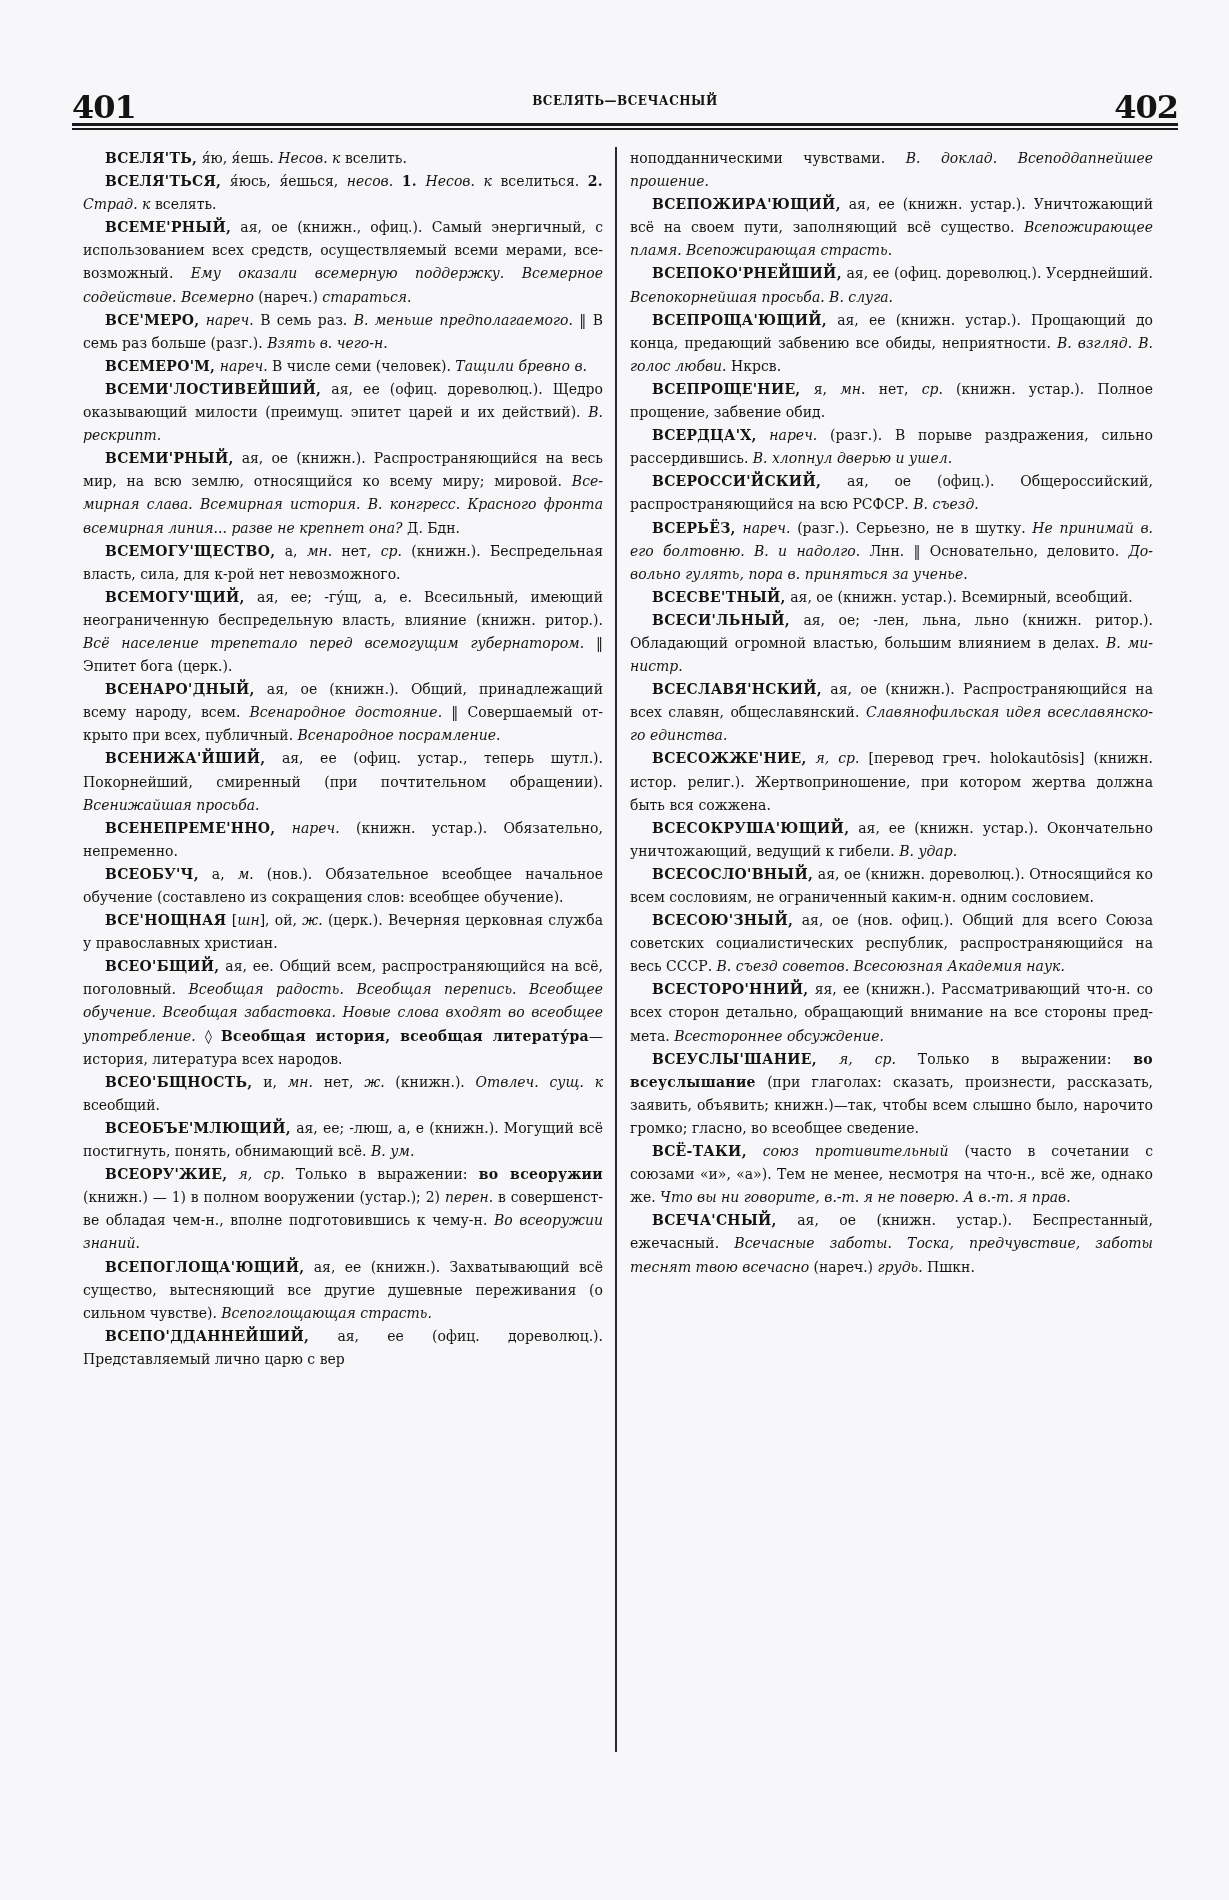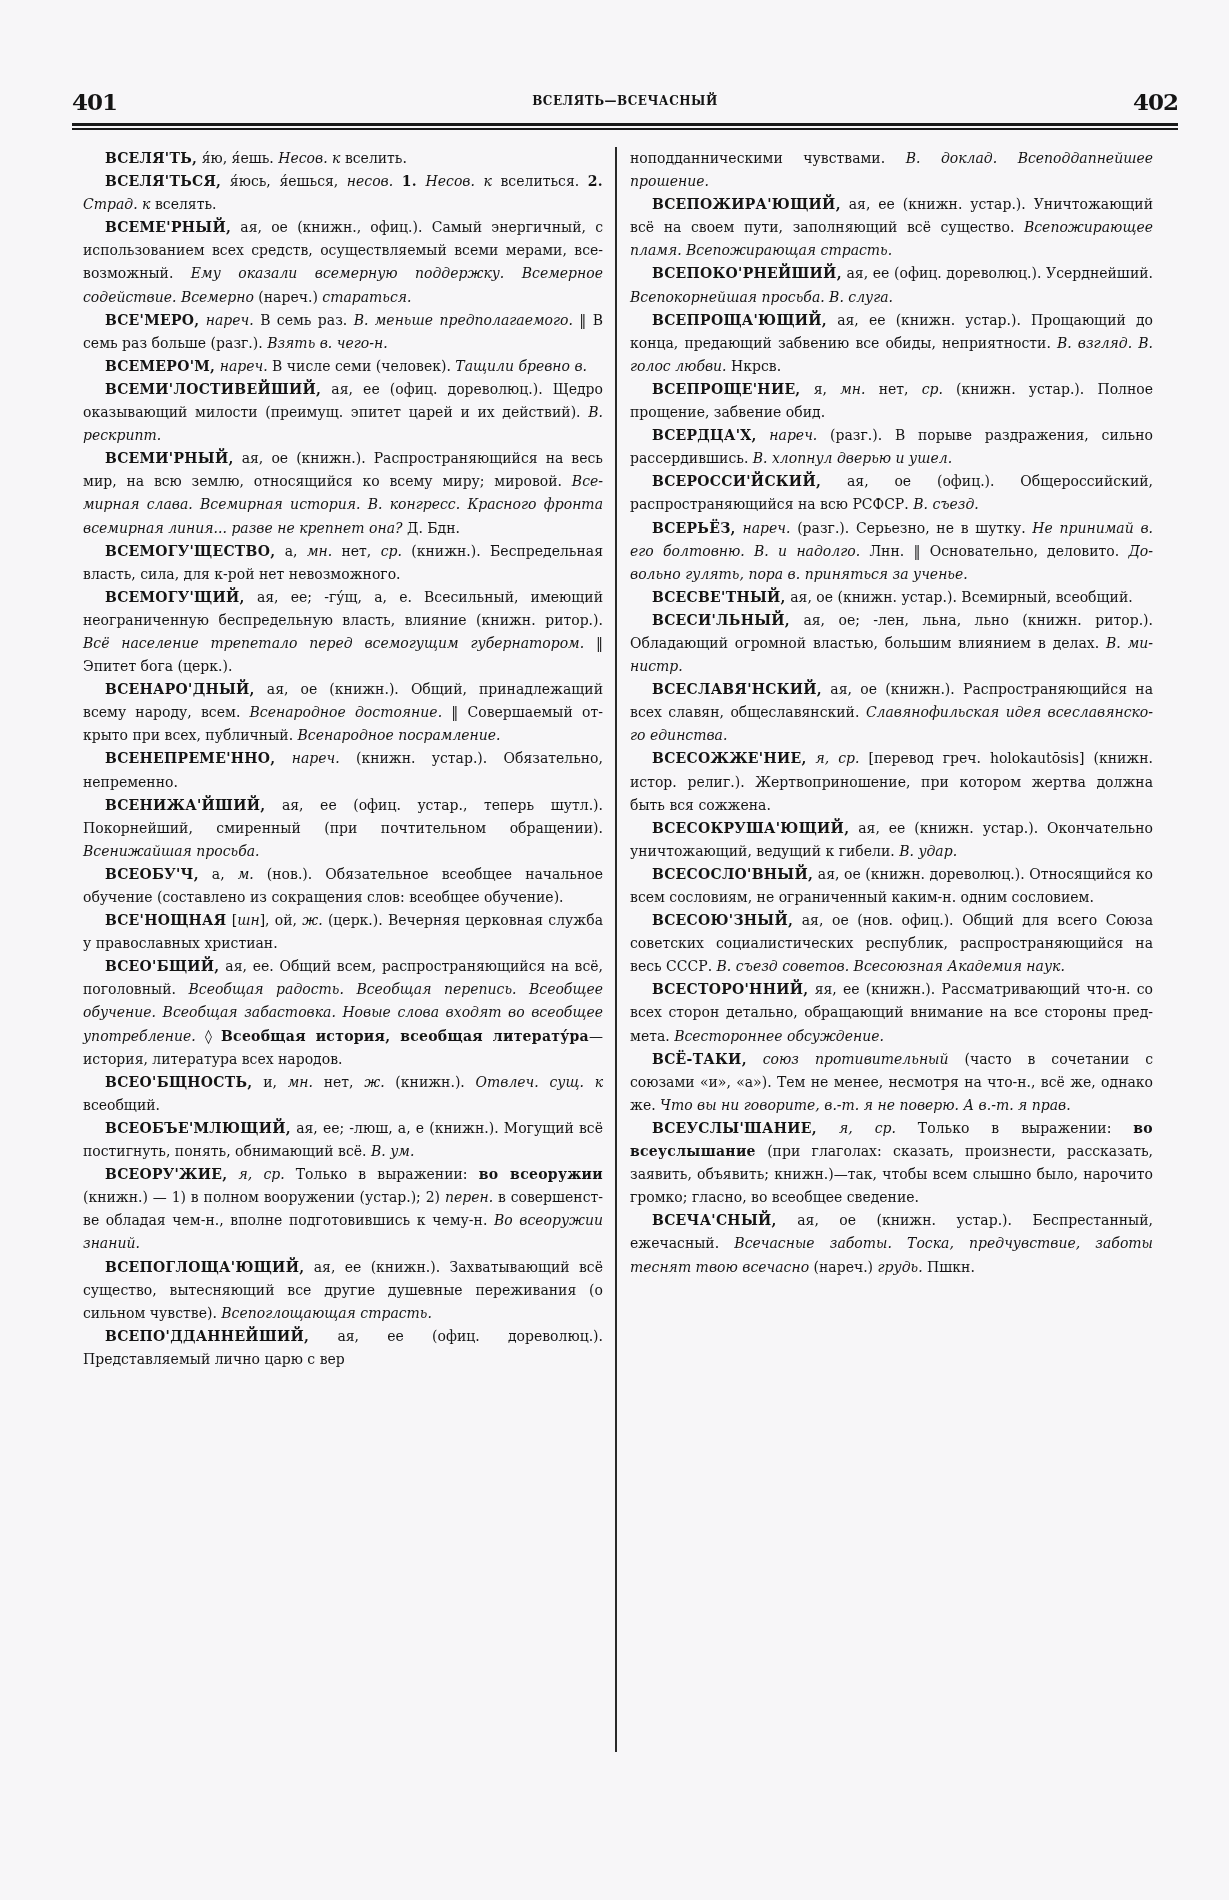--- a/index.html
+++ b/index.html
@@ -1,18 +1,18 @@
 <!DOCTYPE html>
 <html><head>
 <meta charset="utf-8">
 <style>
   html,body{margin:0;padding:0;background:#f7f6f8;}
   body{width:1229px;height:1900px;position:relative;overflow:hidden;font-family:"DejaVu Serif","Liberation Serif",serif;color:#141414;}
   .header{position:absolute;left:72px;top:88px;width:1106px;height:30px;}
-  .pn{position:absolute;top:0;font-weight:bold;font-size:23px;font-family:"DejaVu Serif",serif;letter-spacing:-1px;}
+  .pn{position:absolute;top:0;font-weight:bold;font-size:32px;font-family:"DejaVu Serif",serif;letter-spacing:-1px;}
   .pn.left{left:0;}
   .pn.right{right:0;}
   .running{position:absolute;left:0;right:0;top:6px;text-align:center;font-weight:bold;font-size:12px;font-family:"DejaVu Serif",serif;letter-spacing:0.5px;}
   .rule{position:absolute;left:72px;width:1106px;background:#1a1a1a;}
   .rule.r1{top:123px;height:3px;}
   .rule.r2{top:128px;height:2px;}
   .col{position:absolute;top:147px;font-size:14px;line-height:23.1px;text-align:justify;}
   .col.left{left:83px;width:520px;}
   .col.right{left:630px;width:523px;}
   .divider{position:absolute;left:615px;top:147px;width:2px;height:1605px;background:#2a2a2a;}
@@ -37,22 +37,22 @@
     <p class="entry"><span class="b">ВСЕЛЯ'ТЬ,</span><span class="r"> я́ю, я́ешь. </span><span class="i">Несов.</span><span class="r"> </span><span class="i">к</span><span class="r"> вселить.</span></p>
     <p class="entry"><span class="b">ВСЕЛЯ'ТЬСЯ,</span><span class="r"> я́юсь, я́ешься, </span><span class="i">несов.</span><span class="r"> </span><span class="b">1.</span><span class="r"> </span><span class="i">Несов.</span><span class="r"> </span><span class="i">к</span><span class="r"> вселиться. </span><span class="b">2.</span><span class="r"> </span><span class="i">Страд.</span><span class="r"> </span><span class="i">к</span><span class="r"> вселять.</span></p>
     <p class="entry"><span class="b">ВСЕМЕ'РНЫЙ,</span><span class="r"> ая, ое (книжн., офиц.). Самый энергичный, с использованием всех средств, осуществляемый всеми мерами, все­возможный. </span><span class="i">Ему оказали всемерную поддерж­ку. Всемерное содействие. Всемерно</span><span class="r"> (нареч.) </span><span class="i">стараться.</span></p>
     <p class="entry"><span class="b">ВСЕ'МЕРО,</span><span class="r"> </span><span class="i">нареч.</span><span class="r"> В семь раз. </span><span class="i">В. меньше предполагаемого.</span><span class="r"> ‖ В семь раз больше (разг.). </span><span class="i">Взять в. чего-н.</span></p>
     <p class="entry"><span class="b">ВСЕМЕРО'М,</span><span class="r"> </span><span class="i">нареч.</span><span class="r"> В числе семи (чело­век). </span><span class="i">Тащили бревно в.</span></p>
     <p class="entry"><span class="b">ВСЕМИ'ЛОСТИВЕЙШИЙ,</span><span class="r"> ая, ее (офиц. дореволюц.). Щедро оказывающий милости (преимущ. эпитет царей и их действий). </span><span class="i">В. рескрипт.</span></p>
     <p class="entry"><span class="b">ВСЕМИ'РНЫЙ,</span><span class="r"> ая, ое (книжн.). Распро­страняющийся на весь мир, на всю землю, относящийся ко всему миру; мировой. </span><span class="i">Все­мирная слава. Всемирная история. В. кон­гресс. Красного фронта всемирная линия... разве не крепнет она?</span><span class="r"> Д. Бдн.</span></p>
     <p class="entry"><span class="b">ВСЕМОГУ'ЩЕСТВО,</span><span class="r"> а, </span><span class="i">мн.</span><span class="r"> нет, </span><span class="i">ср.</span><span class="r"> (книжн.). Беспредельная власть, сила, для к-рой нет невозможного.</span></p>
     <p class="entry"><span class="b">ВСЕМОГУ'ЩИЙ,</span><span class="r"> ая, ее; -гу́щ, а, е. Все­сильный, имеющий неограниченную беспре­дельную власть, влияние (книжн. ритор.). </span><span class="i">Всё население трепетало перед всемогущим губернатором.</span><span class="r"> ‖ Эпитет бога (церк.).</span></p>
     <p class="entry"><span class="b">ВСЕНАРО'ДНЫЙ,</span><span class="r"> ая, ое (книжн.). Об­щий, принадлежащий всему народу, всем. </span><span class="i">Всенародное достояние.</span><span class="r"> ‖ Совершаемый от­крыто при всех, публичный. </span><span class="i">Всенародное по­срамление.</span></p>
+    <p class="entry"><span class="b">ВСЕНИЖА'ЙШИЙ,</span><span class="r"> ая, ее (офиц. устар., теперь шутл.). Покорнейший, смиренный (при почтительном обращении). </span><span class="i">Всенижайшая просьба.</span></p>
     <p class="entry"><span class="b">ВСЕНЕПРЕМЕ'ННО,</span><span class="r"> </span><span class="i">нареч.</span><span class="r"> (книжн. ус­тар.). Обязательно, непременно.</span></p>
-    <p class="entry"><span class="b">ВСЕНИЖА'ЙШИЙ,</span><span class="r"> ая, ее (офиц. устар., теперь шутл.). Покорнейший, смиренный (при почтительном обращении). </span><span class="i">Всенижайшая просьба.</span></p>
     <p class="entry"><span class="b">ВСЕОБУ'Ч,</span><span class="r"> а, </span><span class="i">м.</span><span class="r"> (нов.). Обязательное все­общее начальное обучение (составлено из сок­ращения слов: всеобщее обучение).</span></p>
     <p class="entry"><span class="b">ВСЕ'НОЩНАЯ</span><span class="r"> [</span><span class="i">шн</span><span class="r">], ой, </span><span class="i">ж.</span><span class="r"> (церк.). Ве­черняя церковная служба у православных христиан.</span></p>
     <p class="entry"><span class="b">ВСЕО'БЩИЙ,</span><span class="r"> ая, ее. Общий всем, рас­пространяющийся на всё, поголовный. </span><span class="i">Все­общая радость. Всеобщая перепись. Всеобщее обучение. Всеобщая забастовка. Новые слова входят во всеобщее употребление.</span><span class="r"> ◊ </span><span class="b">Всеобщая история, всеобщая литерату́ра</span><span class="r">—история, ли­тература всех народов.</span></p>
     <p class="entry"><span class="b">ВСЕО'БЩНОСТЬ,</span><span class="r"> и, </span><span class="i">мн.</span><span class="r"> нет, </span><span class="i">ж.</span><span class="r"> (книжн.). </span><span class="i">Отвлеч. сущ. к</span><span class="r"> всеобщий.</span></p>
     <p class="entry"><span class="b">ВСЕОБЪЕ'МЛЮЩИЙ,</span><span class="r"> ая, ее; -люш, а, е (книжн.). Могущий всё постигнуть, понять, обнимающий всё. </span><span class="i">В. ум.</span></p>
     <p class="entry"><span class="b">ВСЕОРУ'ЖИЕ,</span><span class="r"> </span><span class="i">я, ср.</span><span class="r"> Только в выраже­нии: </span><span class="b">во всеоружии</span><span class="r"> (книжн.) — 1) в полном вооружении (устар.); 2) </span><span class="i">перен.</span><span class="r"> в совершенст­ве обладая чем-н., вполне подготовившись к чему-н. </span><span class="i">Во всеоружии знаний.</span></p>
     <p class="entry"><span class="b">ВСЕПОГЛОЩА'ЮЩИЙ,</span><span class="r"> ая, ее (книжн.). Захватывающий всё существо, вытесняющий все другие душевные переживания (о сильном чувстве). </span><span class="i">Всепоглощающая страсть.</span></p>
     <p class="entry"><span class="b">ВСЕПО'ДДАННЕЙШИЙ,</span><span class="r"> ая, ее (офиц. до­революц.). Представляемый лично царю с вер­</span></p>
   </div>
 <div class="divider"></div>
@@ -66,16 +66,16 @@
     <p class="entry"><span class="b">ВСЕРОССИ'ЙСКИЙ,</span><span class="r"> ая, ое (офиц.). Обще­российский, распространяющийся на всю РСФСР. </span><span class="i">В. съезд.</span></p>
     <p class="entry"><span class="b">ВСЕРЬЁЗ,</span><span class="r"> </span><span class="i">нареч.</span><span class="r"> (разг.). Серьезно, не в шутку. </span><span class="i">Не принимай в. его болтовню. В. и надолго.</span><span class="r"> Лнн. ‖ Основательно, деловито. </span><span class="i">До­вольно гулять, пора в. приняться за ученье.</span></p>
     <p class="entry"><span class="b">ВСЕСВЕ'ТНЫЙ,</span><span class="r"> ая, ое (книжн. устар.). Всемирный, всеобщий.</span></p>
     <p class="entry"><span class="b">ВСЕСИ'ЛЬНЫЙ,</span><span class="r"> ая, ое; -лен, льна, льно (книжн. ритор.). Обладающий огромной властью, большим влиянием в делах. </span><span class="i">В. ми­нистр.</span></p>
     <p class="entry"><span class="b">ВСЕСЛАВЯ'НСКИЙ,</span><span class="r"> ая, ое (книжн.). Рас­пространяющийся на всех славян, общесла­вянский. </span><span class="i">Славянофильская идея всеславянско­го единства.</span></p>
     <p class="entry"><span class="b">ВСЕСОЖЖЕ'НИЕ,</span><span class="r"> </span><span class="i">я, ср.</span><span class="r"> [перевод греч. holokautōsis] (книжн. истор. религ.). Жерт­воприношение, при котором жертва должна быть вся сожжена.</span></p>
     <p class="entry"><span class="b">ВСЕСОКРУША'ЮЩИЙ,</span><span class="r"> ая, ее (книжн. устар.). Окончательно уничтожающий, веду­щий к гибели. </span><span class="i">В. удар.</span></p>
     <p class="entry"><span class="b">ВСЕСОСЛО'ВНЫЙ,</span><span class="r"> ая, ое (книжн. доре­волюц.). Относящийся ко всем сословиям, не ограниченный каким-н. одним сословием.</span></p>
     <p class="entry"><span class="b">ВСЕСОЮ'ЗНЫЙ,</span><span class="r"> ая, ое (нов. офиц.). Об­щий для всего Союза советских социалисти­ческих республик, распространяющийся на весь СССР. </span><span class="i">В. съезд советов. Всесоюзная Ака­демия наук.</span></p>
     <p class="entry"><span class="b">ВСЕСТОРО'ННИЙ,</span><span class="r"> яя, ее (книжн.). Рас­сматривающий что-н. со всех сторон детально, обращающий внимание на все стороны пред­мета. </span><span class="i">Всестороннее обсуждение.</span></p>
+    <p class="entry"><span class="b">ВСЕУСЛЫ'ШАНИЕ,</span><span class="r"> </span><span class="i">я, ср.</span><span class="r"> Только в вы­ражении: </span><span class="b">во всеуслышание</span><span class="r"> (при глаголах: сказать, произнести, рассказать, заявить, объявить; книжн.)—так, чтобы всем слышно было, нарочито громко; гласно, во всеобщее сведение.</span></p>
     <p class="entry"><span class="b">ВСЁ-ТАКИ,</span><span class="r"> </span><span class="i">союз противительный</span><span class="r"> (часто в сочетании с союзами «и», «а»). Тем не менее, несмотря на что-н., всё же, однако же. </span><span class="i">Что вы ни говорите, в.-т. я не поверю. А в.-т. я прав.</span></p>
-    <p class="entry"><span class="b">ВСЕУСЛЫ'ШАНИЕ,</span><span class="r"> </span><span class="i">я, ср.</span><span class="r"> Только в вы­ражении: </span><span class="b">во всеуслышание</span><span class="r"> (при глаголах: сказать, произнести, рассказать, заявить, объявить; книжн.)—так, чтобы всем слышно было, нарочито громко; гласно, во всеобщее сведение.</span></p>
     <p class="entry"><span class="b">ВСЕЧА'СНЫЙ,</span><span class="r"> ая, ое (книжн. устар.). Беспрестанный, ежечасный. </span><span class="i">Всечасные забо­ты. Тоска, предчувствие, заботы теснят твою всечасно</span><span class="r"> (нареч.) </span><span class="i">грудь.</span><span class="r"> Пшкн.</span></p>
   </div>
 
 </body></html>

